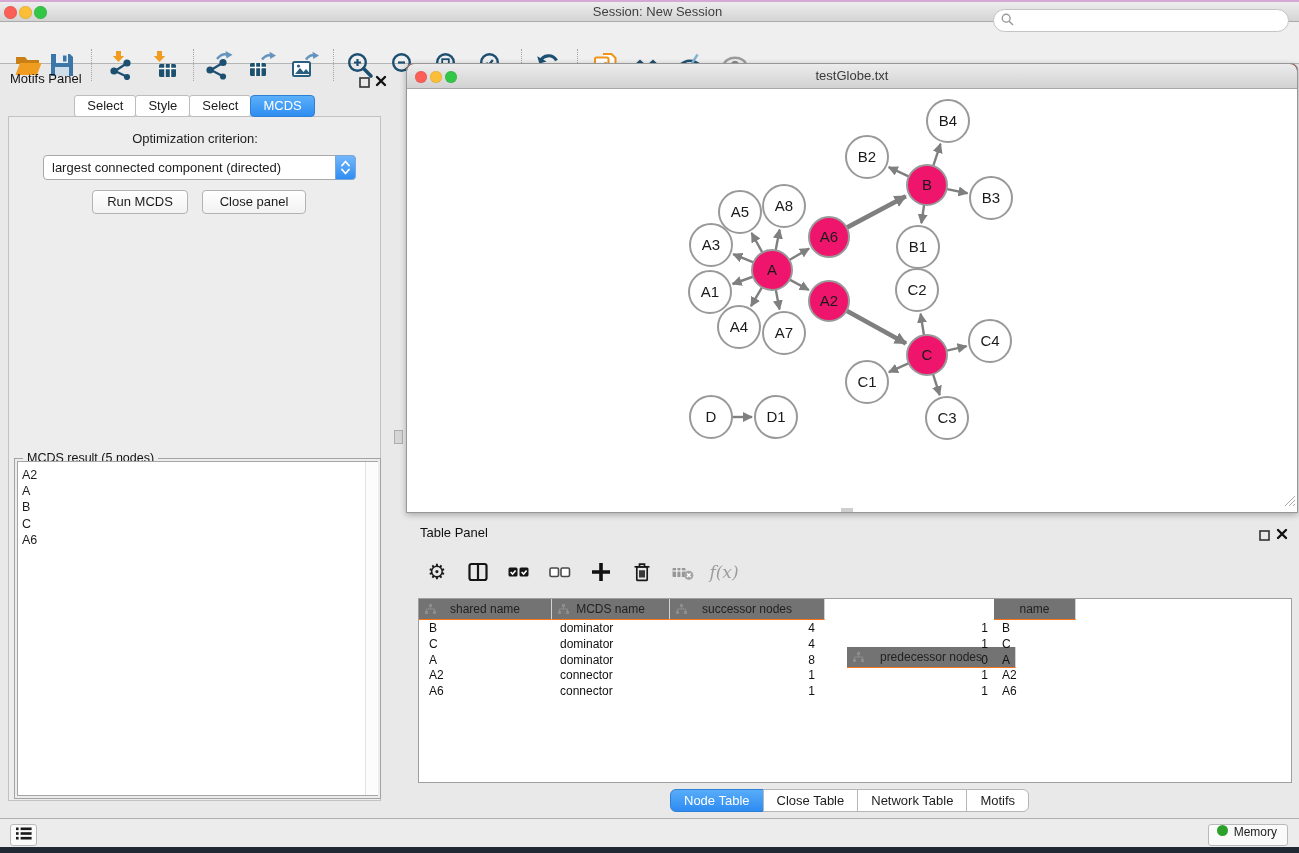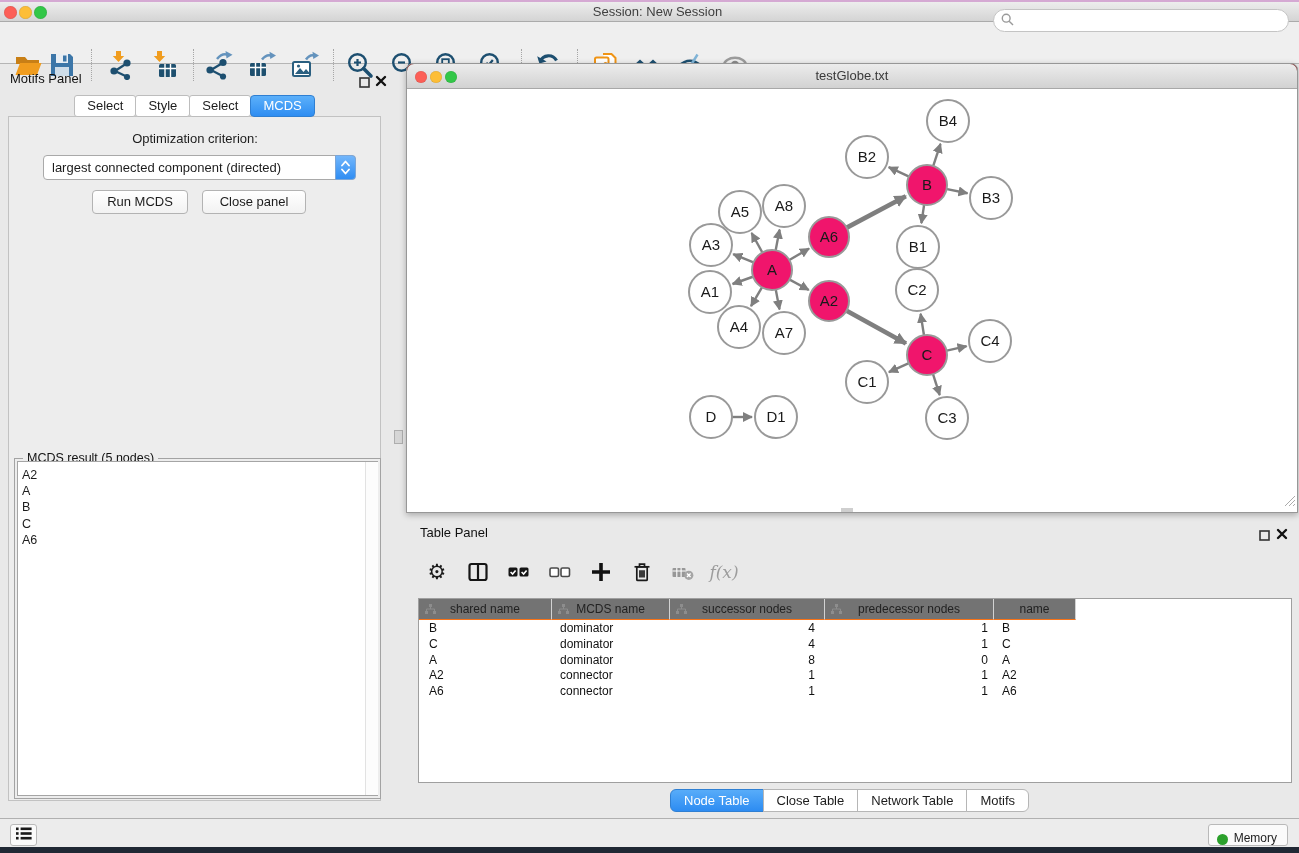--- a/index.html
+++ b/index.html
@@ -73,21 +73,21 @@
   .tp-tab { height:23px; line-height:21px; font-size:13px; padding:0 13px; background:#fff; border:1px solid #b6b6b6; margin-left:-1px; }
   .tp-tab.active { background:linear-gradient(#58acf9,#2d8cf2); border-color:#2f7fd2; color:#fff; }
   .tp-tab:first-child { border-radius:6px 0 0 6px; margin-left:0; }
   .tp-tab:last-child { border-radius:0 6px 6px 0; }
 
   
   #statusbar { left:0; top:818px; width:1299px; height:29px; background:#ececec; border-top:1px solid #b0b0b0; }
   #list-btn { position:absolute; left:10px; top:5px; width:27px; height:22px; background:#fafafa; border:1px solid #b9b9b9;
     border-radius:3px; display:flex; align-items:center; justify-content:center; }
   #memory-btn { position:absolute; right:11px; top:5px; height:22px; padding:0 10px 0 8px; background:#fafafa; border:1px solid #b9b9b9;
-    border-radius:3px; display:flex; align-items:flex-end; gap:6px; font-size:12px; }
+    border-radius:3px; display:flex; align-items:flex-start; gap:6px; font-size:12px; }
   #memory-dot { width:11px; height:11px; border-radius:50%; background:#2ba02b; }
   #bottom-strip { left:0; top:847px; width:1299px; height:6px; background:#202834; }
 </style>
 </head>
 <body>
 
 <div class="abs" id="top-strip"></div>
 <div class="abs" id="titlebar">
   <span class="light" style="left:4px;background:#fc5f57;"></span>
   <span class="light" style="left:19px;background:#fdbe37;"></span>
@@ -488,21 +488,21 @@
       </div>
       <div class="th" style="left: 251px; width: 155px;">
         <svg class="hicon" width="11" height="11" viewBox="0 0 11 11">
           <rect x="4" y="0" width="3" height="3" fill="#8d8d8d"></rect>
           <rect x="0" y="7" width="3" height="3" fill="#8d8d8d"></rect>
           <rect x="8" y="7" width="3" height="3" fill="#8d8d8d"></rect>
           <path d="M5.5 3v2M1.5 7V5h8v2" stroke="#8d8d8d" fill="none"></path>
         </svg>
         <span>successor nodes</span>
       </div>
-      <div class="th" style="left: 406px; width: 169px;">
+      <div class="th" style="left: 428px; width: 169px; margin-top: 48px;">
         <svg class="hicon" width="11" height="11" viewBox="0 0 11 11">
           <rect x="4" y="0" width="3" height="3" fill="#8d8d8d"></rect>
           <rect x="0" y="7" width="3" height="3" fill="#8d8d8d"></rect>
           <rect x="8" y="7" width="3" height="3" fill="#8d8d8d"></rect>
           <path d="M5.5 3v2M1.5 7V5h8v2" stroke="#8d8d8d" fill="none"></path>
         </svg>
         <span>predecessor nodes</span>
       </div>
       <div class="th" style="left: 575px; width: 82px;">
         <span>name</span>

